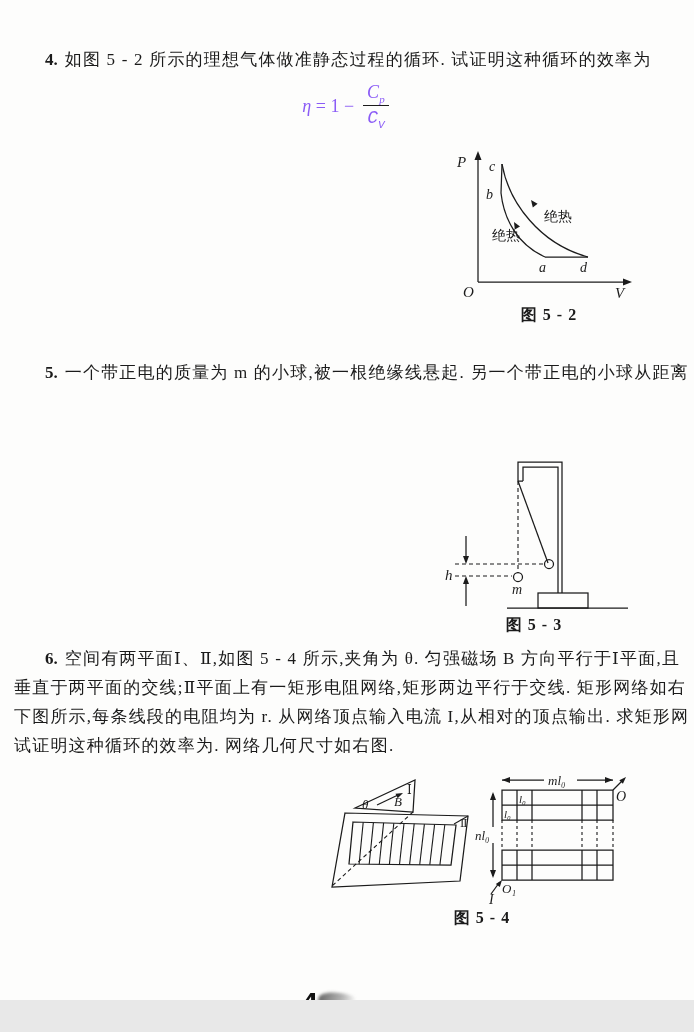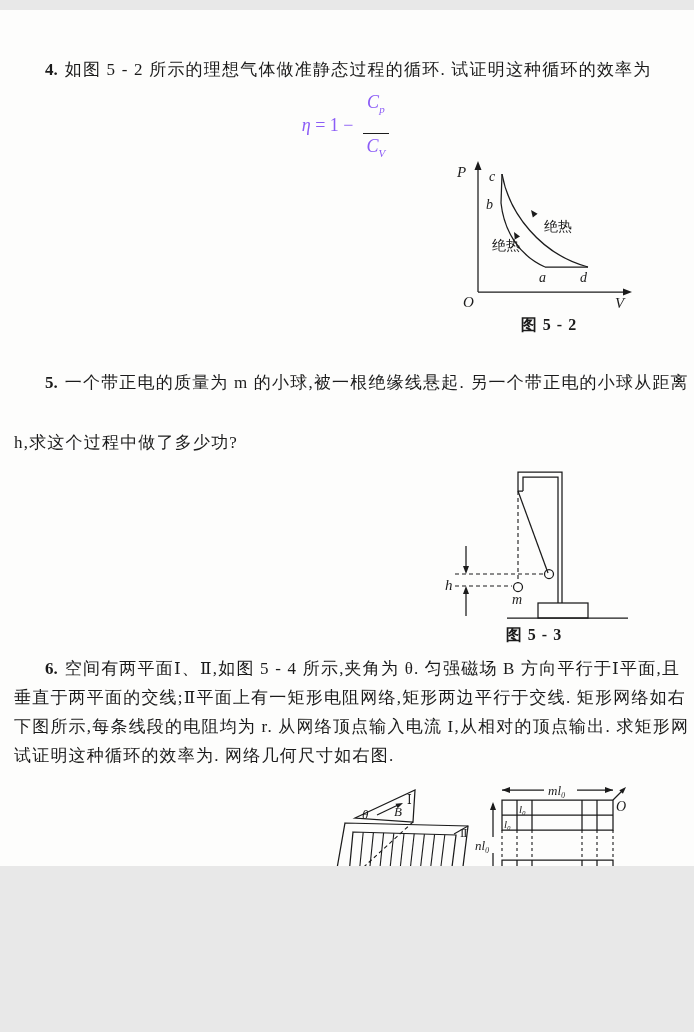--- a/index.html
+++ b/index.html
@@ -1,28 +1,28 @@
 <!DOCTYPE html>
 <html><head>
 <meta charset="utf-8">
 <style>
   html,body{margin:0;padding:0;}
   body{background:#e8e8e8;}
   #page{
-    position:relative;width:694px;height:856px;margin:10px auto;
+    position:relative;width:694px;height:1000px;margin:0 auto;
     background:#fdfdfc;color:#1b1b1b;overflow:hidden;
     font-family:"Liberation Serif","DejaVu Serif",serif;
   }
   .tline{position:absolute;font-size:17px;letter-spacing:1.2px;line-height:20px;white-space:nowrap;color:#1b1b1b;}
   .pnum{font-weight:bold;margin-right:7px;letter-spacing:0;}
   .formula{position:absolute;top:82px;left:0;width:694px;text-align:center;font-size:18px;color:#8b5cf6;}
   .formula .lhs{display:inline-block;vertical-align:middle;margin-right:6px;}
   .frac{display:inline-block;vertical-align:middle;text-align:center;margin:0 3px;line-height:1.15;}
-  .frac .num{display:block;border-bottom:1.4px solid #1b1b1b;padding:0 4px 18px;}
-  .frac .den{display:block;padding:2px 4px 0;}
+  .frac .num{display:block;border-bottom:1.4px solid #1b1b1b;padding:0 4px 0;}
+  .frac .den{display:block;padding:2px 4px 0;font-family:Liberation Mono, monospace;}
   .formula i, .var{font-style:italic;}
   .formula sub{font-size:11px;font-style:italic;}
   .fig-caption{position:absolute;width:110px;text-align:center;font-weight:bold;font-size:16px;letter-spacing:1px;color:#1b1b1b;}
   svg{position:absolute;overflow:visible;}
   svg .stroke{stroke:#1b1b1b;stroke-width:1.25;fill:none;}
   svg .thin{stroke:#1b1b1b;stroke-width:1.1;fill:none;}
   svg .fillb{fill:#1b1b1b;stroke:none;}
   svg text{fill:#1b1b1b;stroke:none;font-family:"Liberation Serif","DejaVu Serif",serif;}
   svg .it{font-style:italic;}
   .pagenum{position:absolute;left:303px;top:989px;font-size:22px;font-weight:bold;font-family:"DejaVu Sans",sans-serif;color:#111;}
@@ -70,21 +70,20 @@
     <text class="it" x="109" y="124" font-size="14">a</text>
     <text class="it" x="150" y="124" font-size="14">d</text>
     <text x="114" y="73" font-size="14">绝热</text>
     <text x="62" y="92" font-size="14">绝热</text>
   </svg>
   <div class="fig-caption" style="left:494px;top:305px;">图 5 - 2</div>
 
   <div class="tline" style="left:45px;top:363px;">
     <span class="pnum">5.</span><span>一个带正电的质量为 m 的小球,被一根绝缘线悬起. 另一个带正电的小球从距离</span>
   </div>
-  <div class="tline" style="left:14px;top:423px;">h,求这个过程中做了多少功?</div>
 
   <svg style="left:440px;top:452px;" width="200" height="165" viewBox="0 0 200 165">
 
     <path class="stroke" d="M78,29 L78,10 L122,10 L122,141 M83,29 L83,15 L118,15 L118,141 M78,29 L83,29"></path>
     <rect class="stroke" x="98" y="141" width="50" height="15"></rect>
     <line class="stroke" x1="67" y1="156" x2="188" y2="156"></line>
 
     <line class="stroke" x1="78" y1="29" x2="108" y2="111"></line>
     <line class="thin" x1="78" y1="29" x2="78" y2="121" stroke-dasharray="4,3"></line>
 

